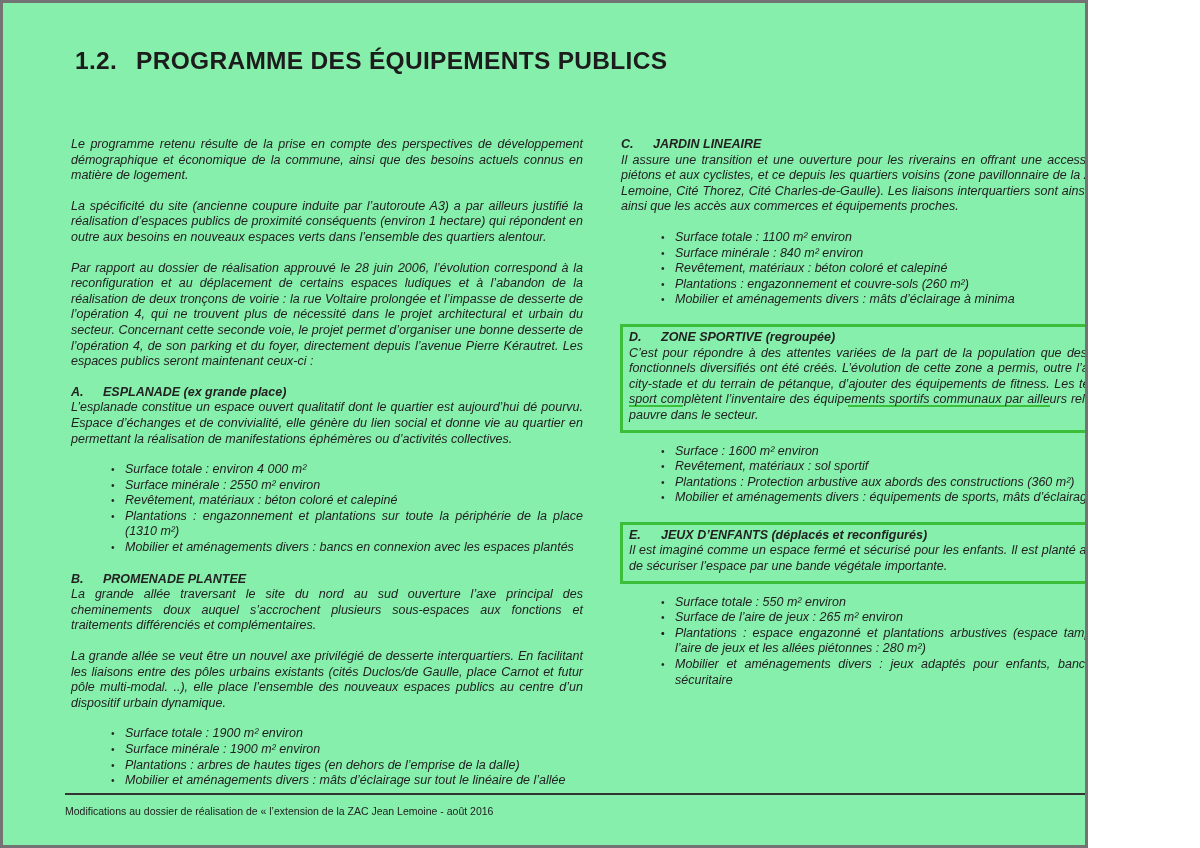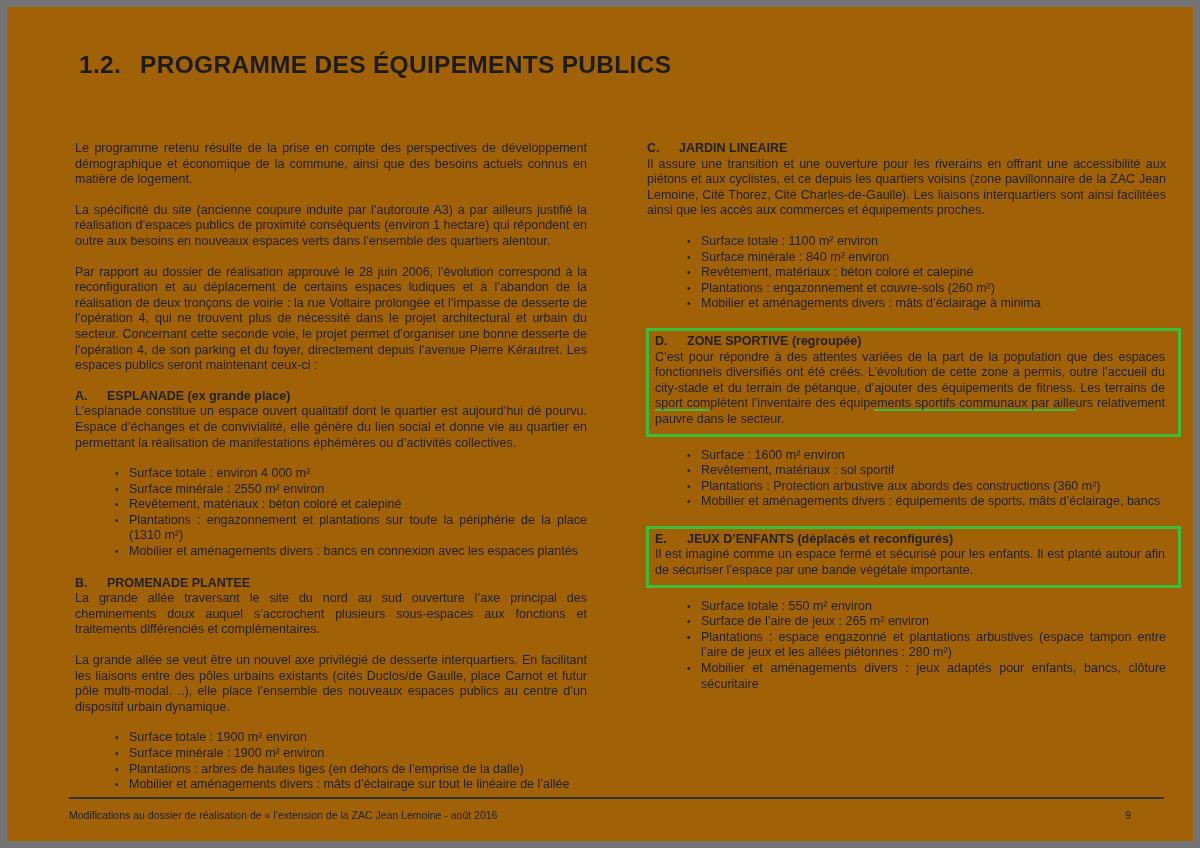--- a/index.html
+++ b/index.html
@@ -1,25 +1,25 @@
 <!DOCTYPE html>
 <html><head>
 <meta charset="utf-8">
 <style>
   html,body{margin:0;padding:0;background:#ffffff;}
   .page{
-    width:1200px;height:848px;box-sizing:border-box;position:relative;
-    background:#a16207;border:7px solid #737373;overflow:hidden;
+    width:1088px;height:848px;box-sizing:border-box;position:relative;
+    background:#86efac;border:3px solid #737373;overflow:hidden;
     font-family:"Liberation Sans","DejaVu Sans",sans-serif;color:#222;
   }
   .title-row{position:absolute;left:72px;top:44px;font-size:24.5px;font-weight:bold;
     letter-spacing:0.3px;color:#1c1c1c;white-space:nowrap;}
   .title-num{display:inline-block;margin-right:19px;}
-  .columns{position:absolute;left:68px;top:134px;width:1069px;display:flex;gap:60px;
-    font-size:12.5px;line-height:15.6px;}
+  .columns{position:absolute;left:68px;top:134px;width:1069px;display:flex;gap:38px;
+    font-size:12.5px;line-height:15.6px;font-style:italic;}
   .col-left{width:512px;flex:0 0 512px;}
   .col-right{width:519px;flex:0 0 519px;}
   .para{margin:0 0 15px;text-align:justify;}
   .sec-heading{font-weight:bold;margin:0;text-align:left;}
   .sec-heading .letter{display:inline-block;width:32px;}
   .bullets{margin:11px 0 16px;padding:0;list-style:none;}
   .bullets li{position:relative;margin-left:40px;padding-left:14px;text-align:justify;}
   .bullets li .bullet{position:absolute;left:0;top:0;font-size:10px;}
   .green-box{border:3px solid #3bbf3b;margin:10px -15px 9px -1px;padding:3px 13px 6px 6px;}
   .green-box .para{margin:0;}

